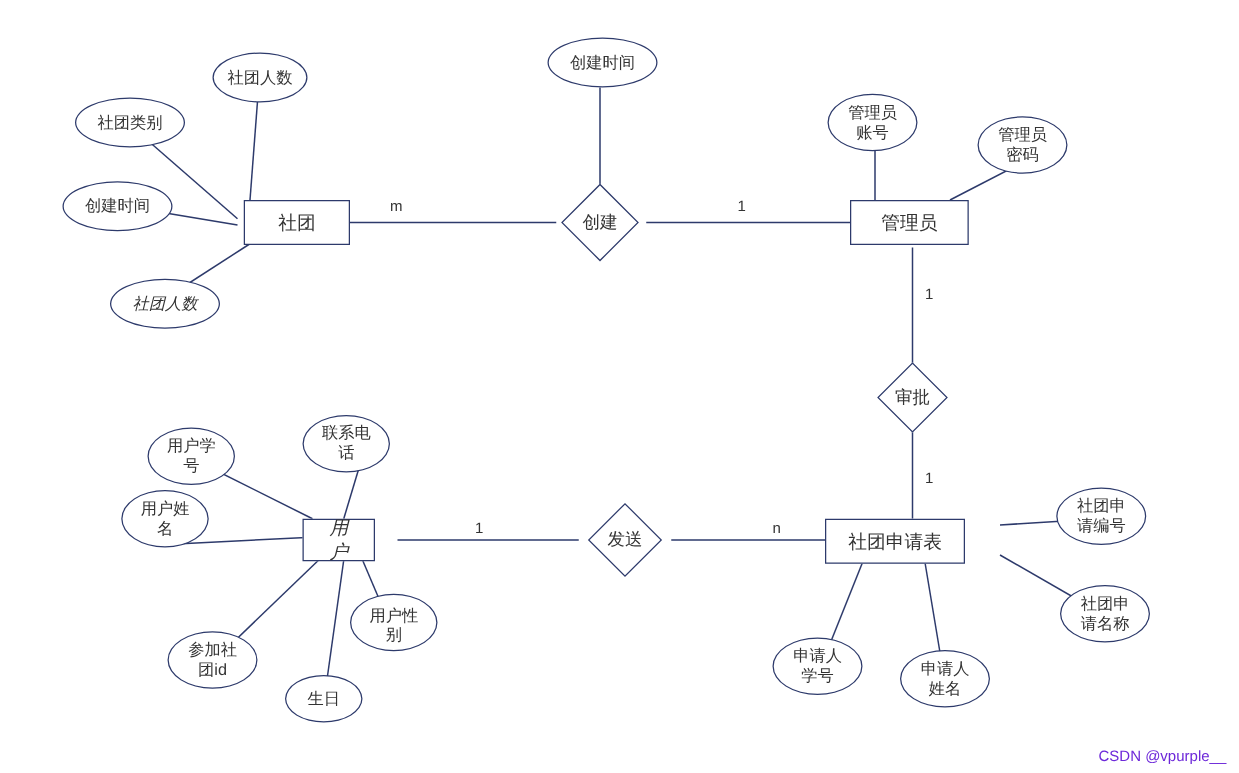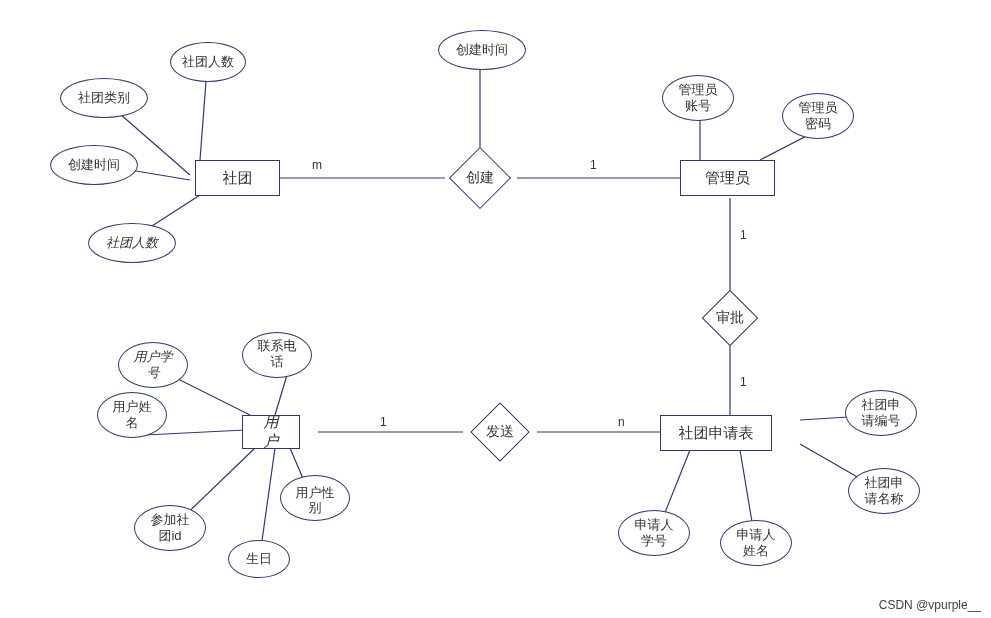--- a/index.html
+++ b/index.html
@@ -68,21 +68,21 @@
     }
     .card {
       position: absolute;
       font-size: 12px;
       color: #333;
     }
     .watermark {
       position: absolute;
       bottom: 6px;
       right: 10px;
-      color: #404040;
+      color: #6d28d9;
       font-size: 12px;
       font-family: Arial, sans-serif;
     }
   </style>
 </head>
 <body>
 
 <svg class="lines">
 
   <line x1="190" y1="175" x2="104" y2="100"></line>
@@ -170,21 +170,21 @@
 
 <div class="attr" style="left:662px; top:75px; width:72px; height:46px; white-space: pre-line;">
   <span>管理员
 账号</span>
 </div>
 <div class="attr" style="left:782px; top:93px; width:72px; height:46px; white-space: pre-line;">
   <span>管理员
 密码</span>
 </div>
 
-<div class="attr" style="left:118px; top:342px; width:70px; height:46px; white-space: pre-line; font-style: italic;">
+<div class="attr" style="left:118px; top:342px; width:70px; height:46px; white-space: pre-line;">
   <span>用户学
 号</span>
 </div>
 <div class="attr" style="left:242px; top:332px; width:70px; height:46px; white-space: pre-line; font-family: Liberation Mono, monospace;">
   <span>联系电
 话</span>
 </div>
 <div class="attr" style="left:97px; top:392px; width:70px; height:46px; white-space: pre-line;">
   <span>用户姓
 名</span>

